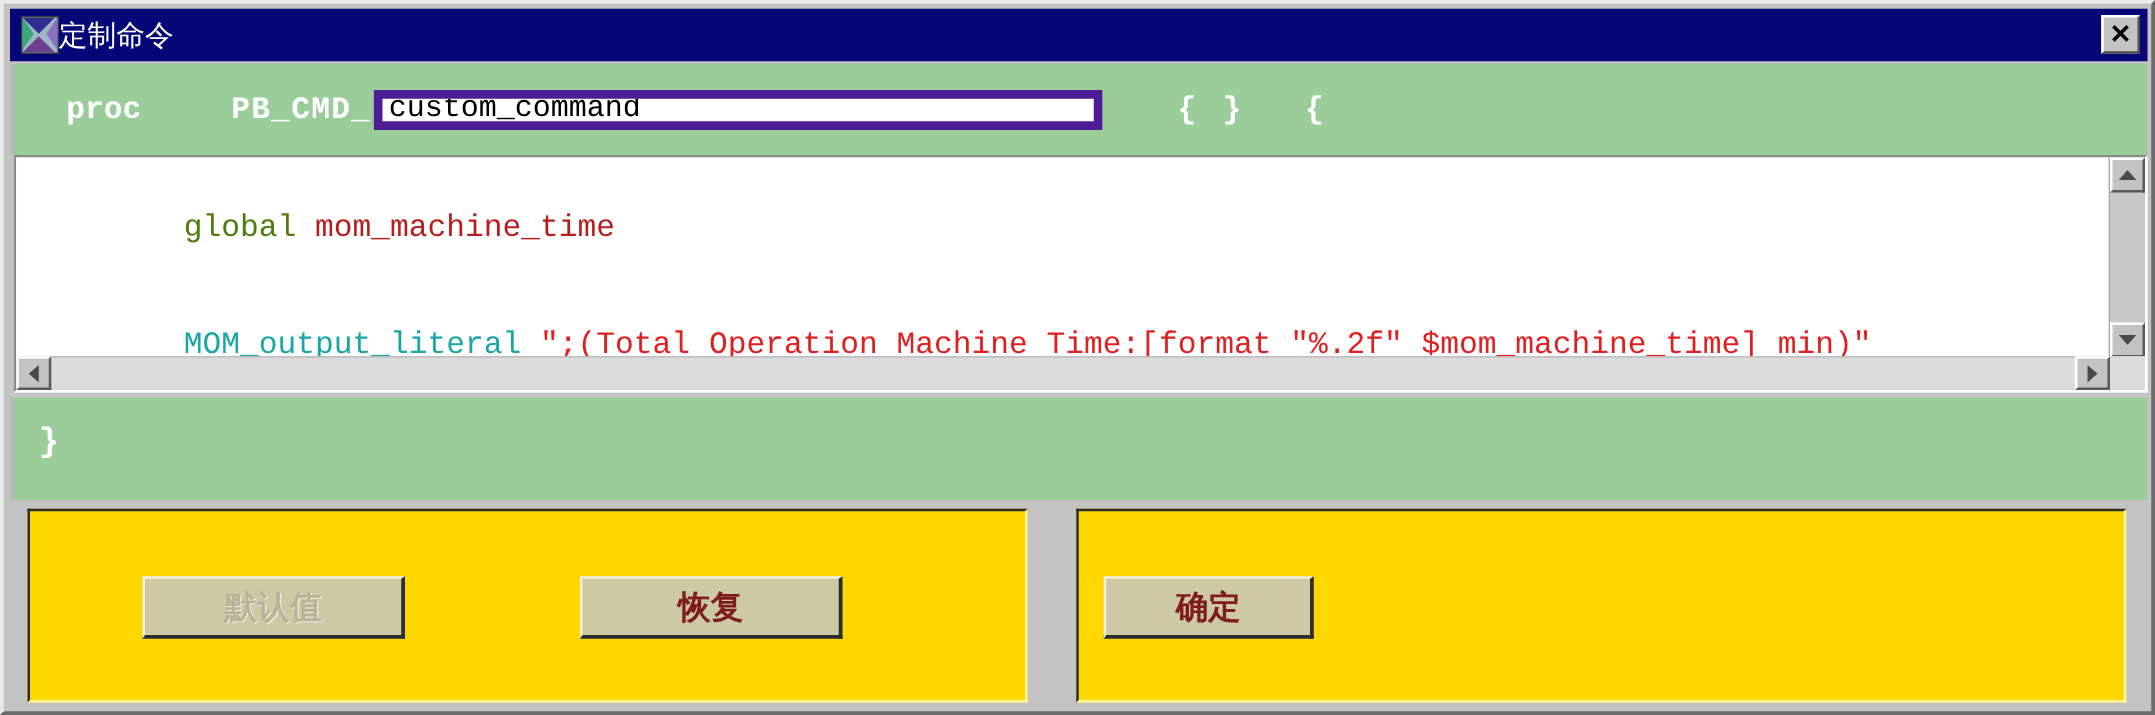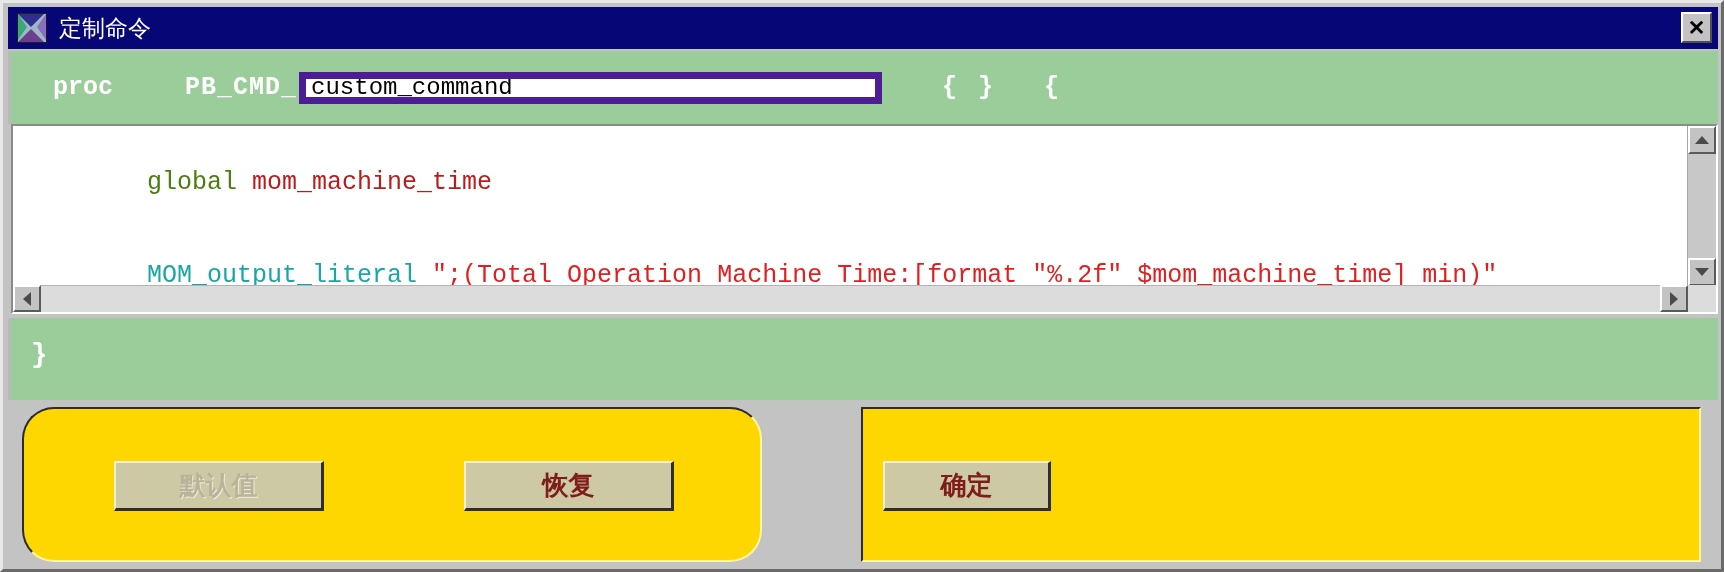--- a/index.html
+++ b/index.html
@@ -71,21 +71,21 @@
   #title-icon .hg-r {
     position: absolute; right: 0; top: 0;
     width: 0; height: 0;
     border-top: 13px solid transparent;
     border-bottom: 13px solid transparent;
     border-right: 9px solid #8a6fc0;
   }
   #title-text {
     color: #ffffff;
     font-size: 23px;
-    margin-left: 12px;
+    margin-left: 0;
     letter-spacing: 0px;
     white-space: nowrap;
     font-family: "DejaVu Sans", sans-serif;
   }
   #close-btn {
     position: absolute;
     right: 6px; top: 5px;
     width: 31px; height: 31px;
     background: #c3c3c3;
     border-top: 2px solid #ffffff;
@@ -272,21 +272,21 @@
     box-sizing: border-box;
     border-top: 2px solid #2a2a2a;
     border-left: 2px solid #2a2a2a;
     border-right: 2px solid #fff7a0;
     border-bottom: 2px solid #fff7a0;
     display: flex;
     align-items: center;
   }
   #panel-left {
     left: 19px; top: 404px;
-    width: 740px; height: 155px; border-radius: 32px;
+    width: 800px; height: 155px;
   }
   #panel-right {
     left: 858px; top: 404px;
     width: 840px; height: 155px;
   }
   .dlg-btn {
     background: #cdc9a5;
     border-top: 2px solid #f2efd8;
     border-left: 2px solid #f2efd8;
     border-right: 3px solid #2d2d2d;

